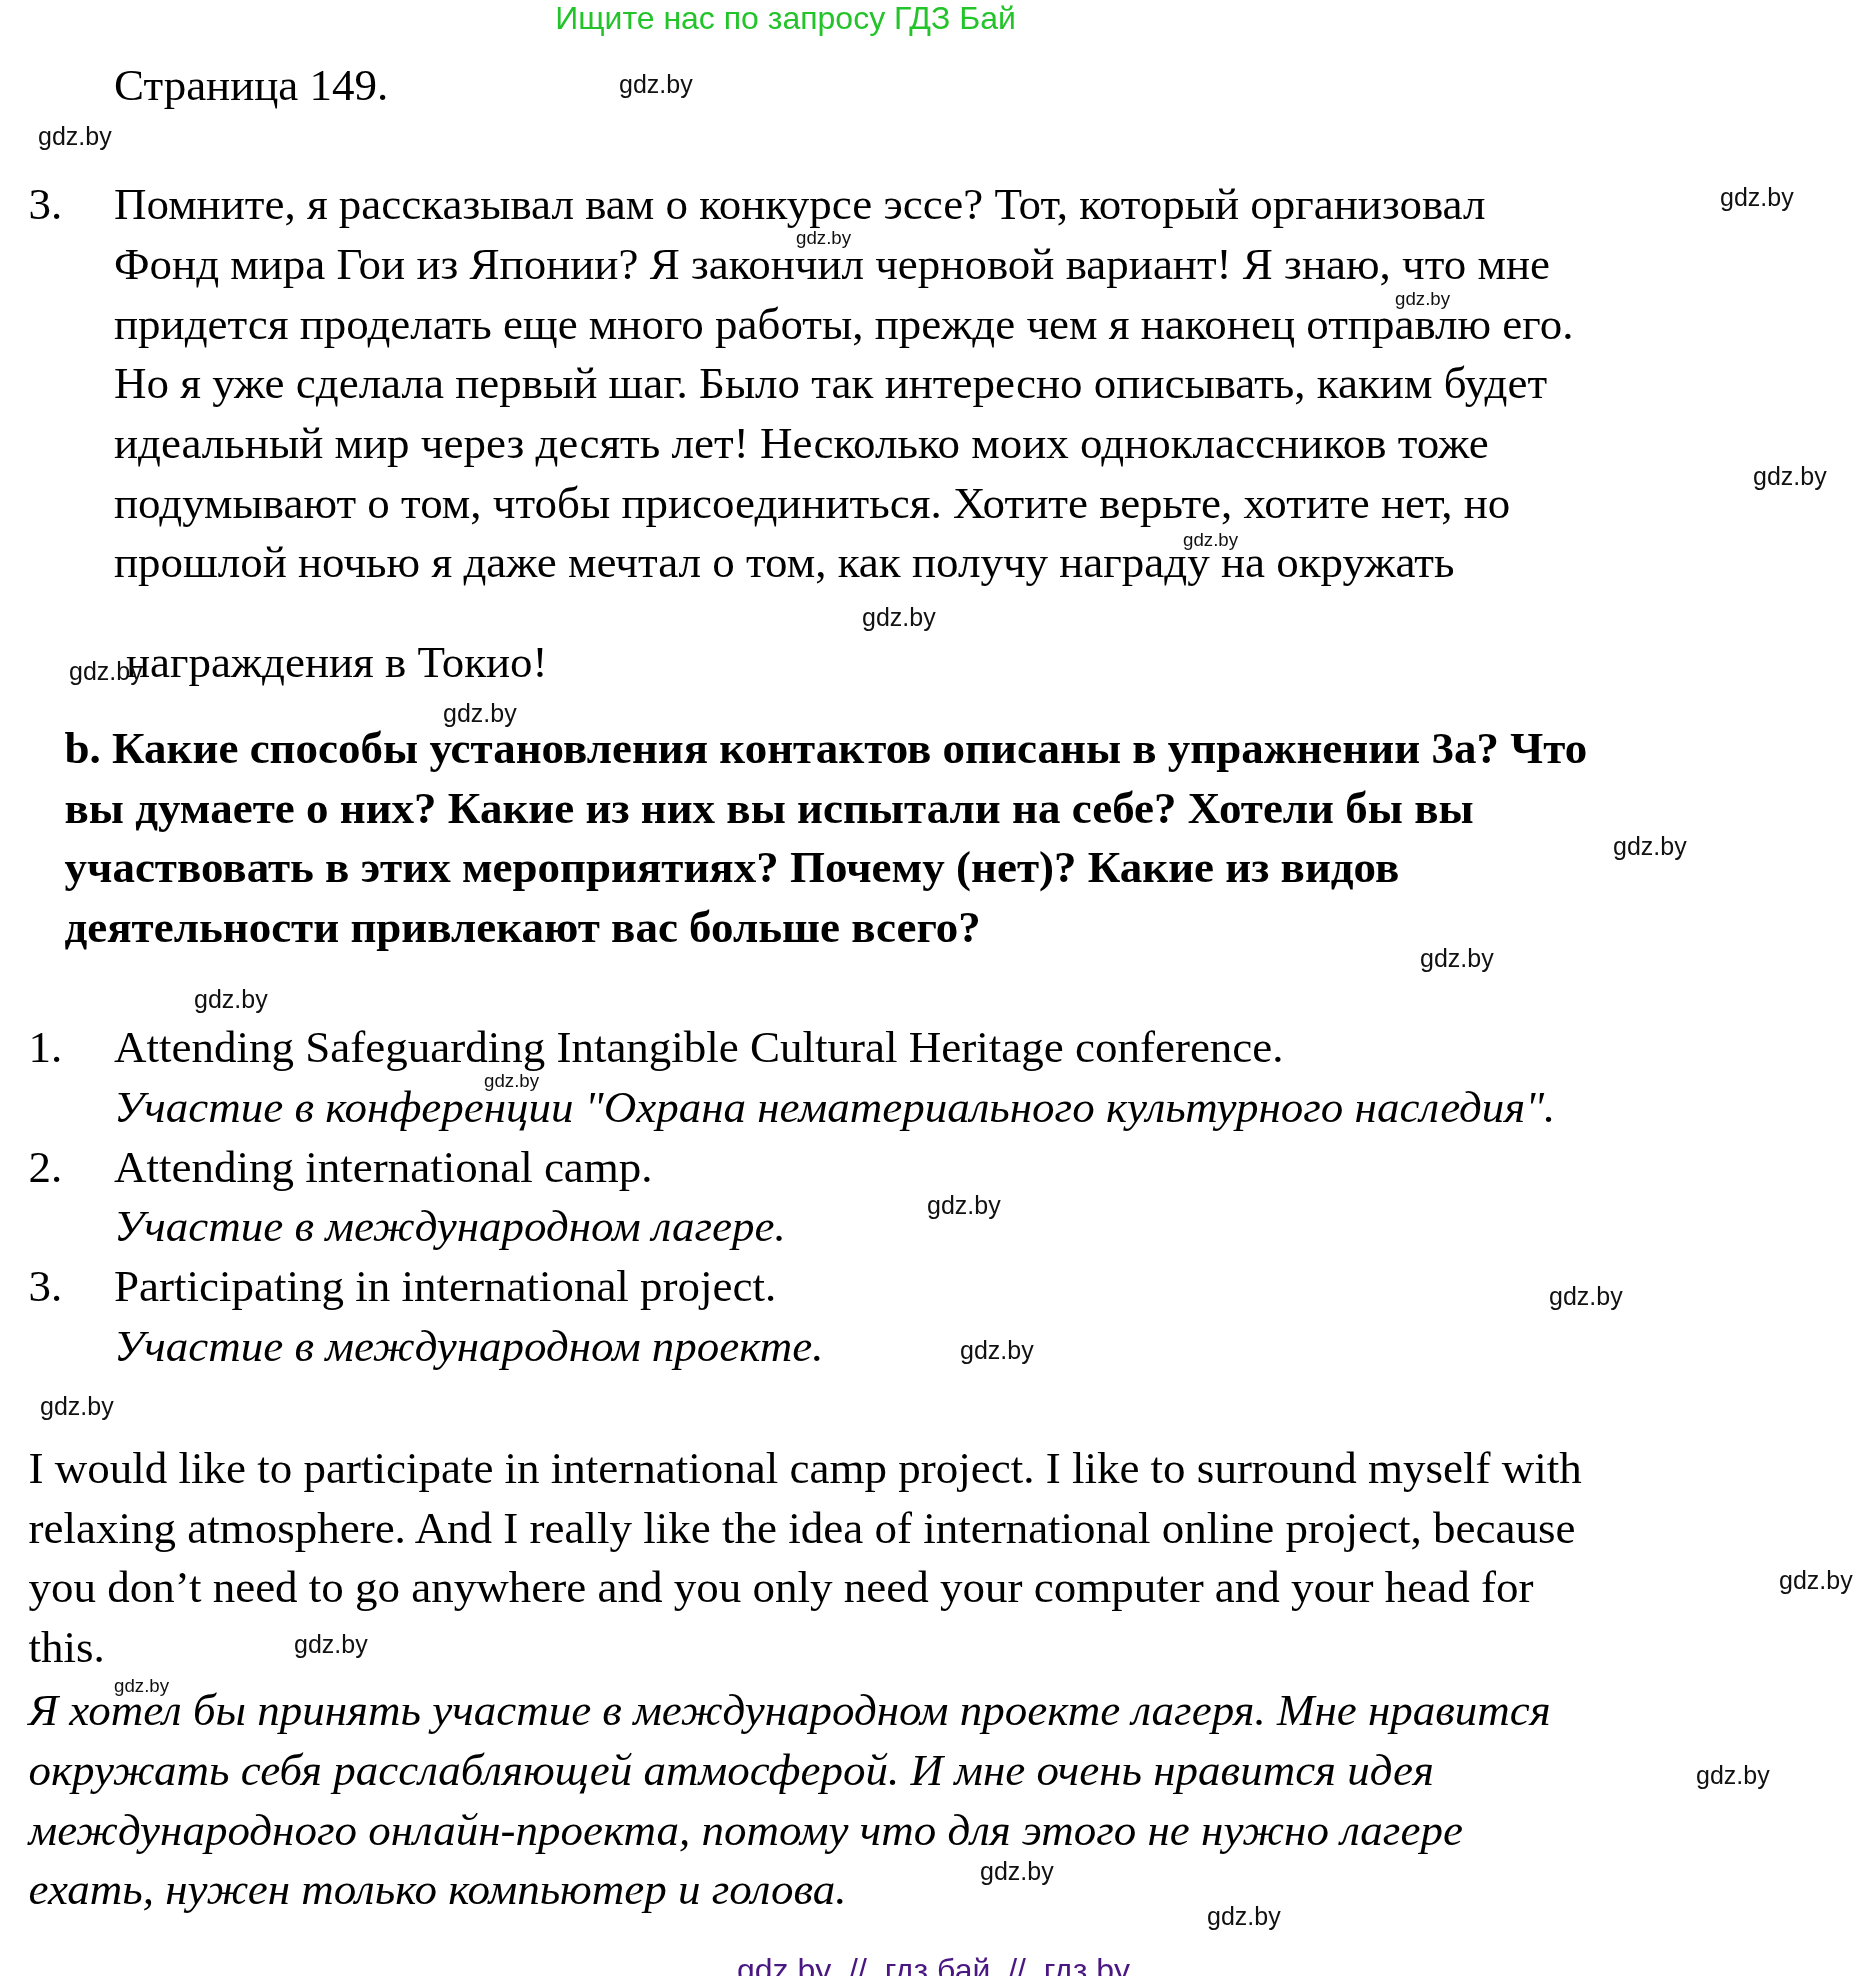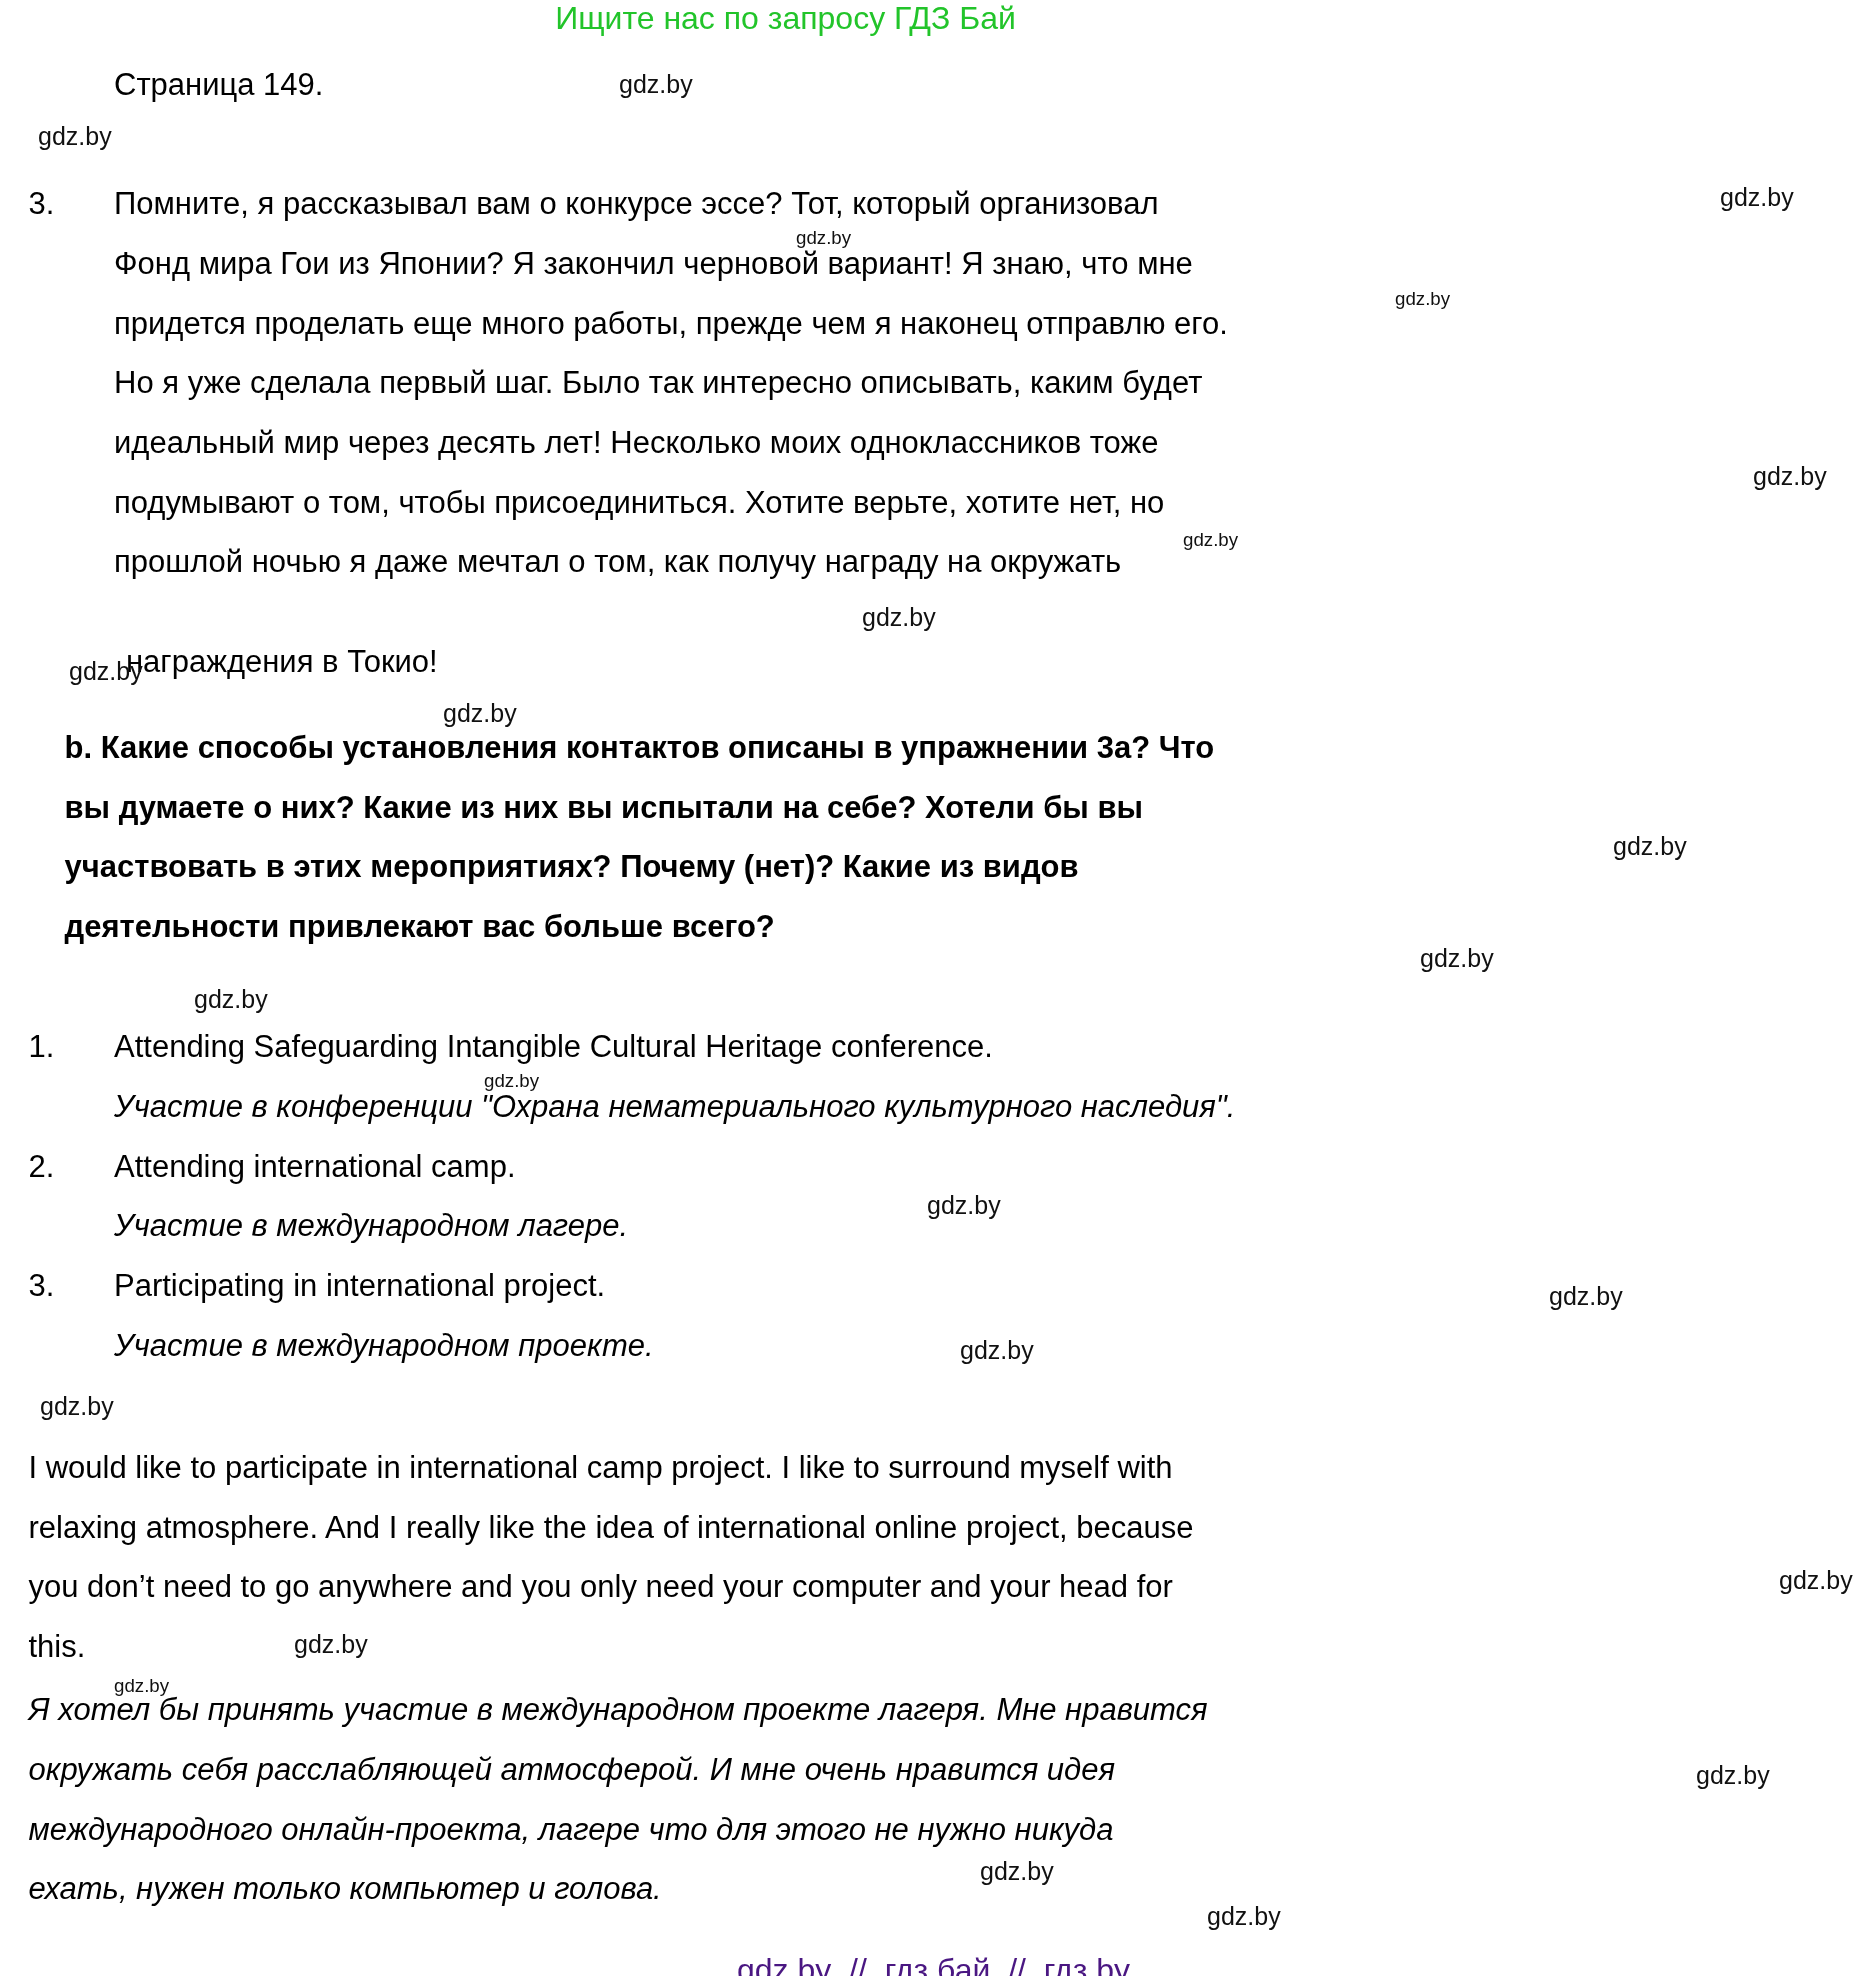--- a/index.html
+++ b/index.html
@@ -1,19 +1,19 @@
 <!DOCTYPE html>
 <html style="font-size:14.3px"><head>
 <meta charset="utf-8">
 <style>
   html, body { margin: 0; padding: 0; background: #ffffff; }
   body { width: 1867px; height: 1976px; position: relative; overflow: hidden; }
   .abs { position: absolute; white-space: nowrap; }
   .banner { left: 0; width: 1571px; text-align: center; top: 0px; font-family: "Liberation Sans", sans-serif; font-size: 32px; color: #22c42a; line-height: 36px; }
-  .serif { font-family: Liberation Sans, sans-serif; color: #000; font-size: 31px; line-height: 52px; }
+  .serif { font-family: Liberation Serif, serif; color: #000; font-size: 45px; line-height: 52px; }
   .bold { font-weight: bold; margin-left: 36px; }
   .ital { font-style: italic; }
   .wm { font-family: "Liberation Sans", sans-serif; font-size: 25px; color: #111; line-height: 27px; }
   .wm-sm { font-family: "Liberation Sans", sans-serif; font-size: 18.7px; color: #111; line-height: 21.4px; }
   .footer { left: 0; width: 1867px; text-align: center; top: 1952px; font-family: "Liberation Sans", sans-serif; font-size: 32px; color: #4a1782; line-height: 36px; }
 </style>
 </head>
 <body>
 
 <div class="abs banner">Ищите нас по запросу ГДЗ Бай</div>
@@ -47,21 +47,21 @@
 <div class="abs serif" style="left:114px; top:1260px;">Participating in international project.</div>
 <div class="abs serif ital" style="left:114px; top:1320px;">Участие в международном проекте.</div>
 
 <div class="abs serif" style="left:28.5px; top:1442px;">I would like to participate in international camp project. I like to surround myself with</div>
 <div class="abs serif" style="left:28.5px; top:1502px;">relaxing atmosphere. And I really like the idea of international online project, because</div>
 <div class="abs serif" style="left:28.5px; top:1561px;">you don’t need to go anywhere and you only need your computer and your head for</div>
 <div class="abs serif" style="left:28.5px; top:1621px;">this.</div>
 
 <div class="abs serif ital" style="left:28.5px; top:1684px;">Я хотел бы принять участие в международном проекте лагеря. Мне нравится</div>
 <div class="abs serif ital" style="left:28.5px; top:1744px;">окружать себя расслабляющей атмосферой. И мне очень нравится идея</div>
-<div class="abs serif ital" style="left:28.5px; top:1804px;">международного онлайн-проекта, лагере что для этого не нужно никуда</div>
+<div class="abs serif ital" style="left:28.5px; top:1804px;">международного онлайн-проекта, потому что для этого не нужно лагере</div>
 <div class="abs serif ital" style="left:28.5px; top:1863px;">ехать, нужен только компьютер и голова.</div>
 
 <div class="abs wm" style="left:619px; top:71px;">gdz.by</div>
 <div class="abs wm" style="left:38px; top:123px;">gdz.by</div>
 <div class="abs wm" style="left:1720px; top:184px;">gdz.by</div>
 <div class="abs wm-sm" style="left:796px; top:227px;">gdz.by</div>
 <div class="abs wm-sm" style="left:1395px; top:288px;">gdz.by</div>
 <div class="abs wm" style="left:1753px; top:463px;">gdz.by</div>
 <div class="abs wm-sm" style="left:1183px; top:529px;">gdz.by</div>
 <div class="abs wm" style="left:862px; top:604px;">gdz.by</div>

